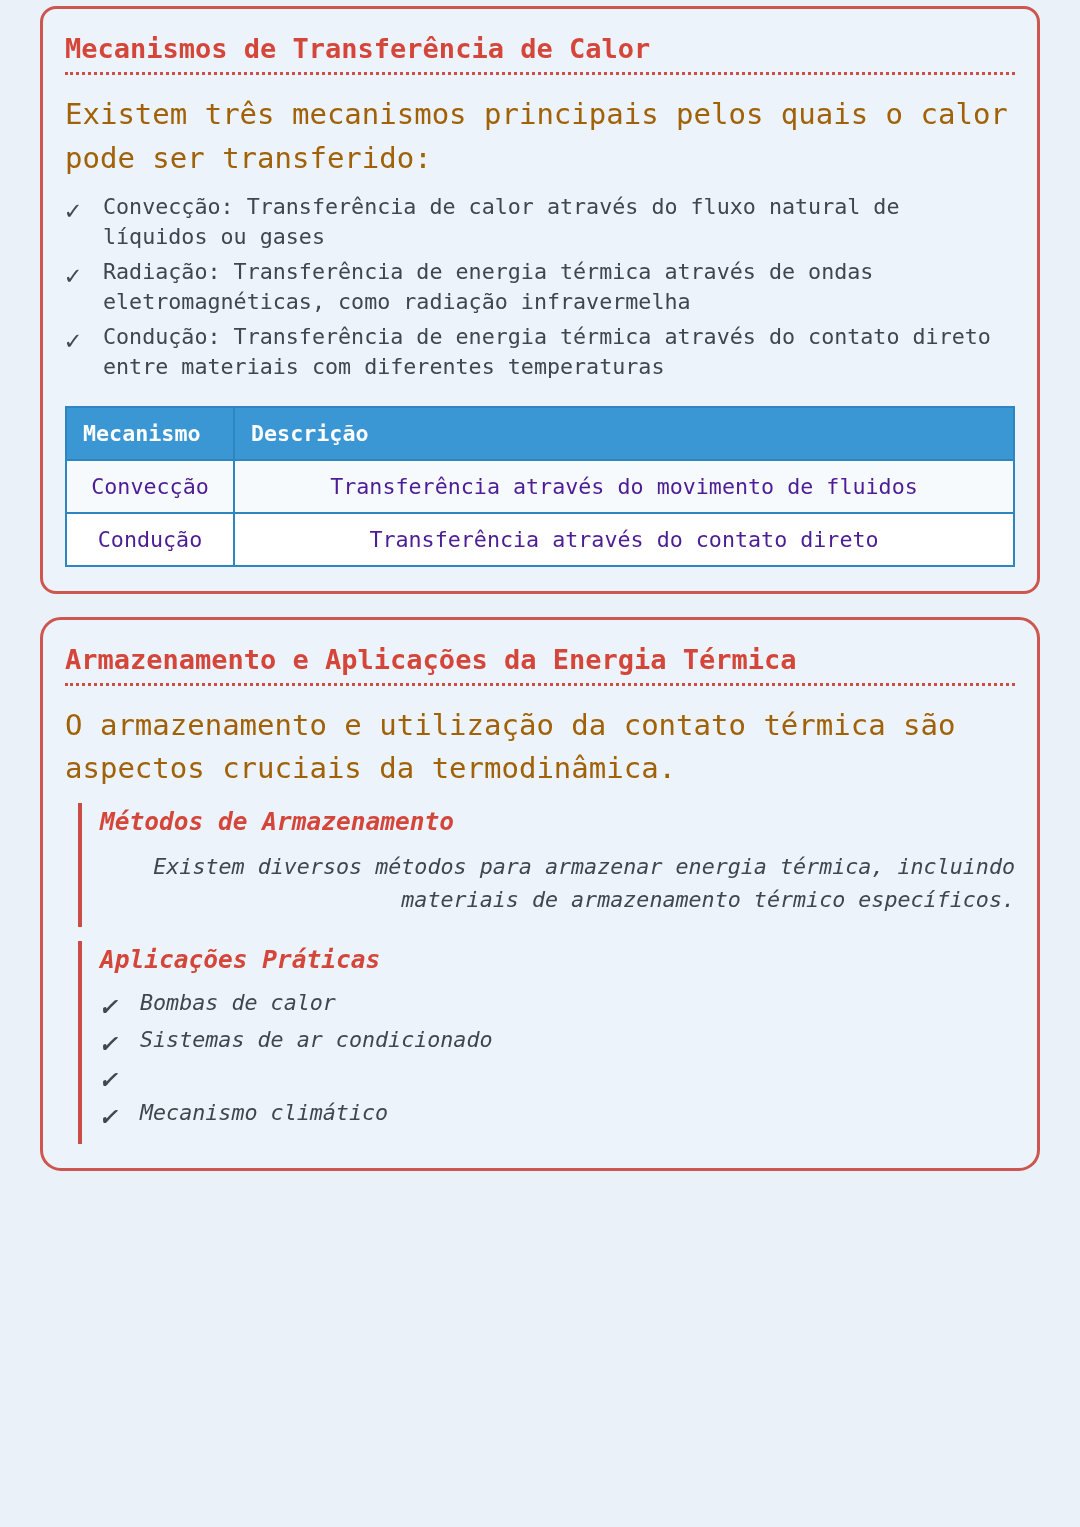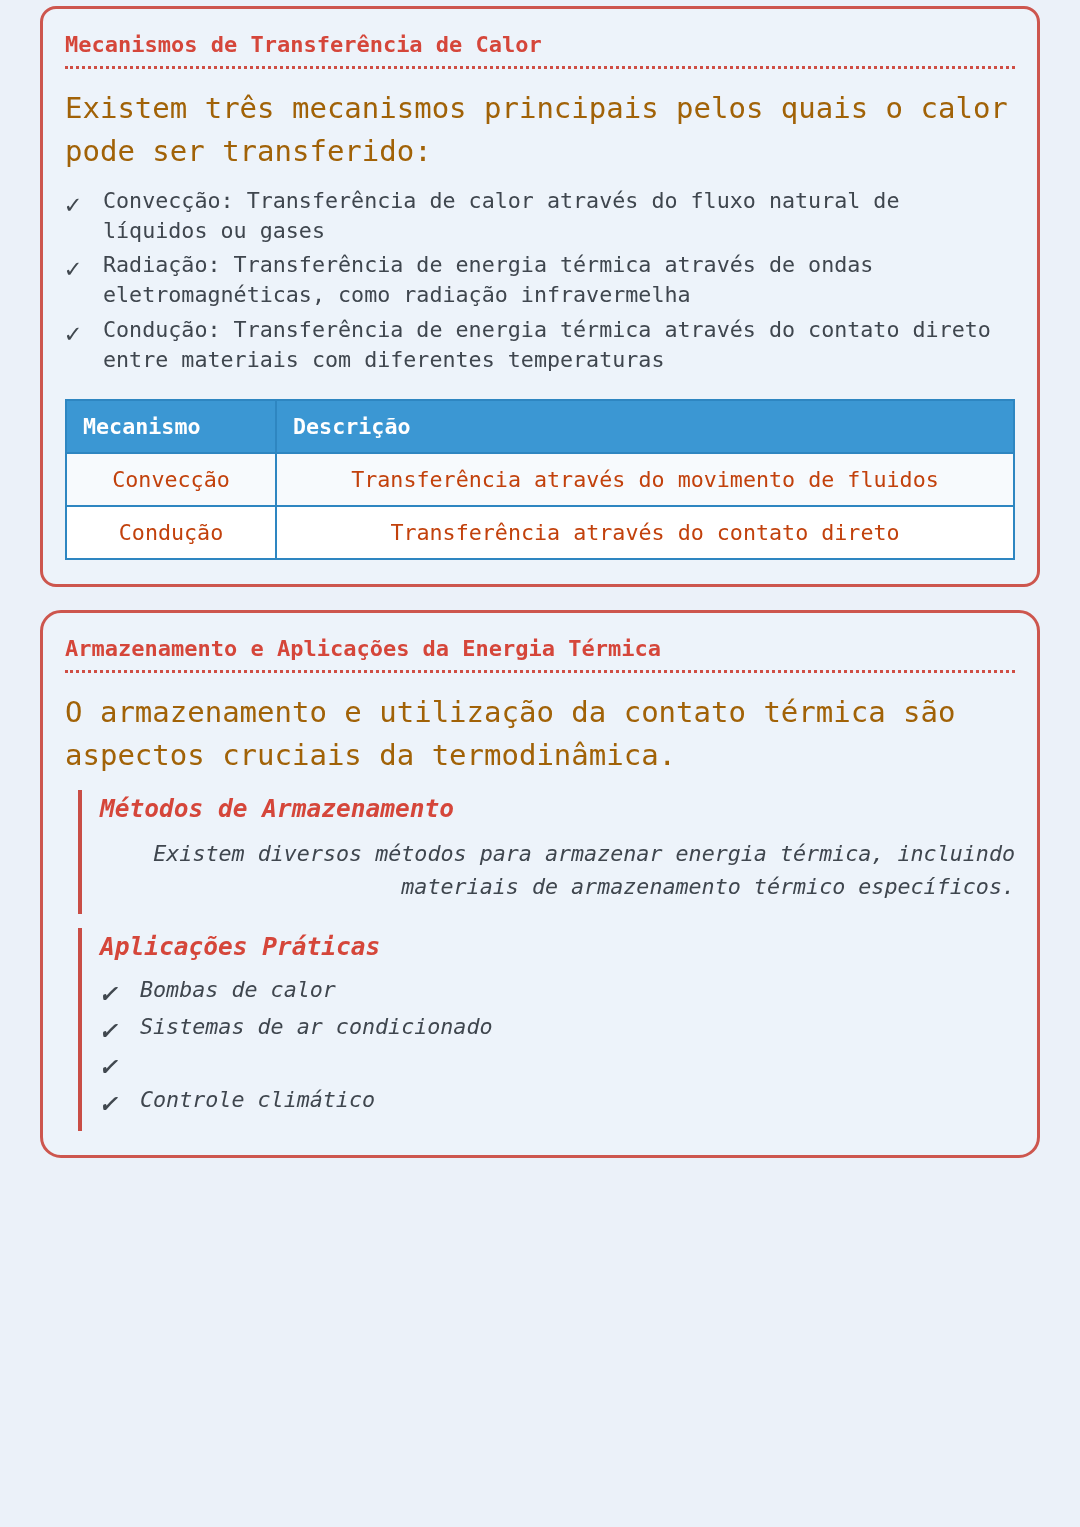--- a/index.html
+++ b/index.html
@@ -15,21 +15,21 @@
     margin: 0 40px;
     background: #edf3fa;
     border: 3px solid #cd564e;
     border-radius: 16px;
     padding: 16px 22px 24px 22px;
   }
   .card-1 { margin-top: 6px; }
   .card-2 { margin-top: 23px; border-radius: 21px; }
 
   .card-title {
-    font-size: 22px;
+    font-size: 27px;
     font-weight: bold;
     color: #d5463a;
     line-height: 1.3;
     margin-top: 6px;
   }
   .dotted-rule {
     border-bottom: 3px dotted #cf4e44;
     margin: 6px 0 18px 0;
   }
 
@@ -70,23 +70,23 @@
   table.mech-table th {
     background: #3b97d3;
     color: #ffffff;
     font-weight: bold;
     text-align: left;
     padding: 13px 16px;
   }
   table.mech-table td {
     text-align: center;
     padding: 13px 16px;
-    color: #c2410c;
+    color: #4c1d95;
   }
-  table.mech-table .col-mech { width: 210px; }
+  table.mech-table .col-mech { width: 168px; }
   table.mech-table tbody tr:nth-child(1) { background: #f7fafd; }
   table.mech-table tbody tr:nth-child(2) { background: #ffffff; }
   table.mech-table tbody tr:nth-child(3) { background: #e8f1f9; }
 
   .subsection {
     margin-left: 13px;
     border-left: 4px solid #c94d45;
     padding: 4px 0 10px 18px;
     margin-bottom: 14px;
     font-style: italic;
@@ -170,19 +170,19 @@
         </li>
         <li class="check-item">
           <span class="check">✓</span>
           <span class="check-text">Sistemas de ar condicionado</span>
         </li>
         <li class="check-item">
           <span class="check">✓</span>
         </li>
         <li class="check-item">
           <span class="check">✓</span>
-          <span class="check-text">Controle climático</span>
+          <span class="check-text">Mecanismo climático</span>
         </li>
       </ul>
     </div>
   </section>
 
 </main>
 
 </body></html>

